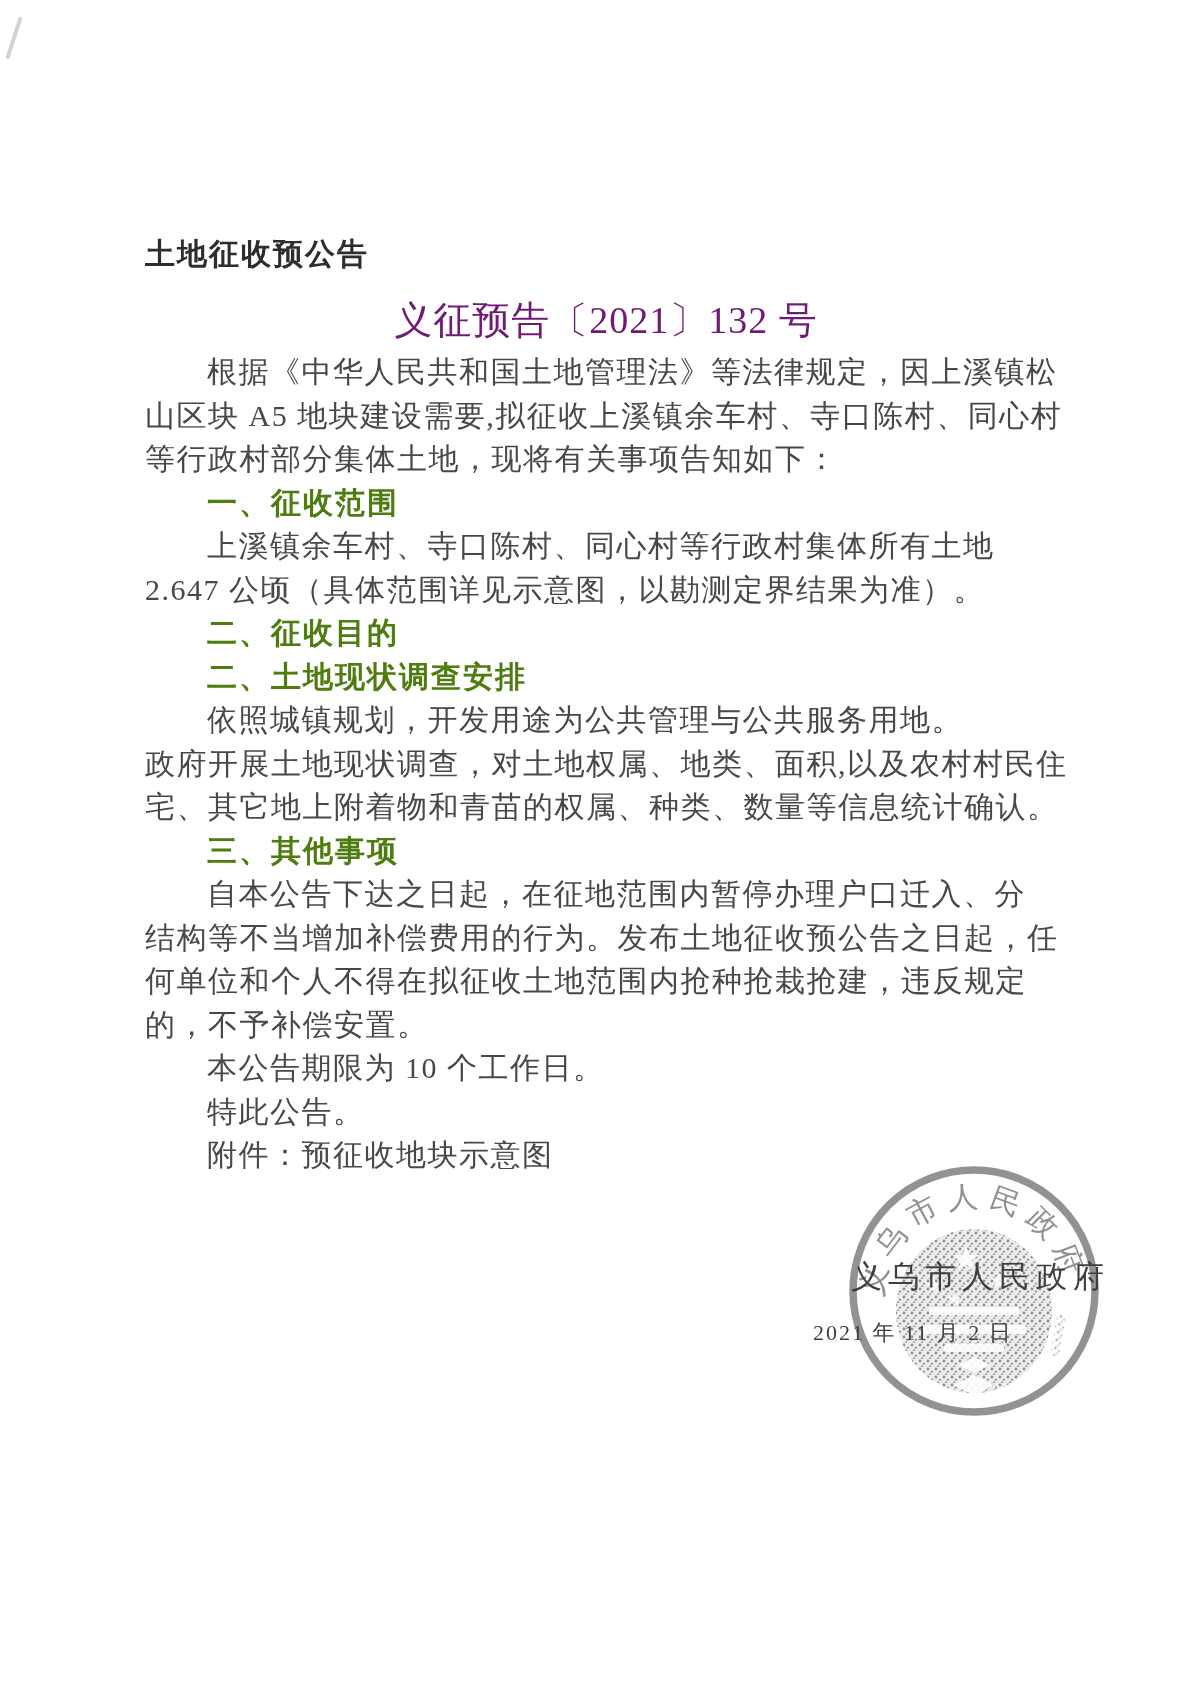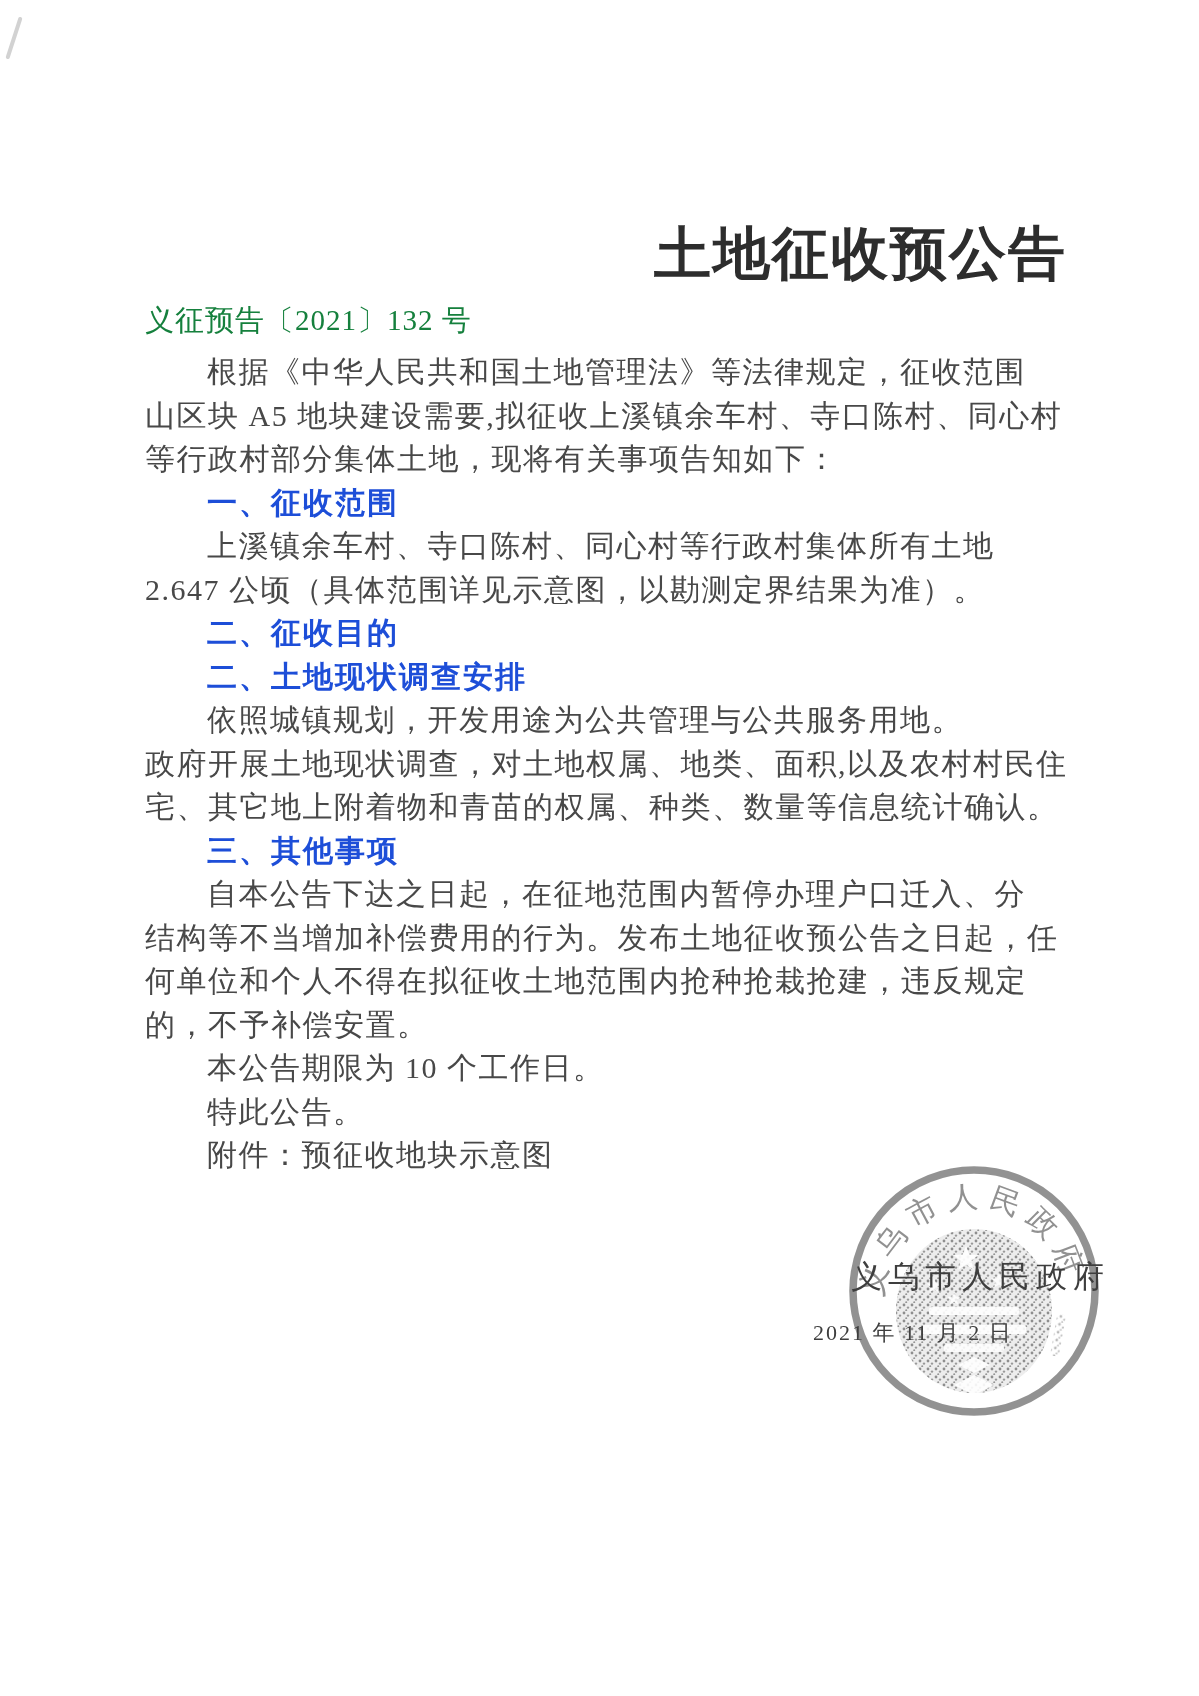--- a/index.html
+++ b/index.html
@@ -8,37 +8,37 @@
     background:#ffffff; overflow:hidden;
     font-family:"Liberation Serif","DejaVu Serif",serif;
     color:#474747;
   }
   .scan-artifact {
     position:absolute; left:12px; top:16px; width:4px; height:44px;
     background:#9c9c9c; opacity:.45; transform:rotate(18deg); border-radius:2px;
   }
   .title {
     position:absolute; left:145px; top:228px; width:922px; margin:0;
-    text-align:right; font-size:57px; line-height:52px; font-weight:700;
+    text-align:left; font-size:30px; line-height:52px; font-weight:700;
     letter-spacing:2px; color:#2d2d2d;
   }
   .docnum {
     position:absolute; left:145px; top:300px; width:922px;
-    text-align:left; font-size:29px; line-height:40px; color:#15803d;
+    text-align:center; font-size:38px; line-height:40px; color:#701a75;
     letter-spacing:1px;
   }
   .doc-body { position:absolute; left:145px; top:350px; width:932px; z-index:2; }
   .line {
     height:43.5px; line-height:43.5px; font-size:30px; letter-spacing:1.5px;
     white-space:nowrap; color:#484848;
   }
   .line.para { text-indent:62px; }
   .line.heading {
     padding-left:62px; font-family:"Liberation Sans","DejaVu Sans",sans-serif;
-    font-weight:700; color:#1d4ed8; letter-spacing:2px;
+    font-weight:700; color:#4d7c0f; letter-spacing:2px;
   }
   .signature {
     position:absolute; left:851px; top:1256px; z-index:3;
     font-size:31px; letter-spacing:6px; color:#3e3e3e; white-space:nowrap;
   }
   .issue-date {
     position:absolute; left:813px; top:1318px; z-index:3;
     font-size:22px; letter-spacing:2px; color:#3e3e3e; white-space:nowrap;
   }
   .seal { position:absolute; left:844px; top:1161px; z-index:1; opacity:.88; }
@@ -52,21 +52,21 @@
 
 <div class="page">
 
   <div class="scan-artifact"></div>
 
   <h1 class="title">土地征收预公告</h1>
 
   <div class="docnum">义征预告〔2021〕132 号</div>
 
   <div class="doc-body" id="doc-body">
-      <div class="line para">根据《中华人民共和国土地管理法》等法律规定，征收范围</div>
+      <div class="line para">根据《中华人民共和国土地管理法》等法律规定，因上溪镇松</div>
       <div class="line cont">山区块 A5 地块建设需要,拟征收上溪镇余车村、寺口陈村、同心村</div>
       <div class="line cont">等行政村部分集体土地，现将有关事项告知如下：</div>
       <div class="line heading">一、征收范围</div>
       <div class="line para">上溪镇余车村、寺口陈村、同心村等行政村集体所有土地</div>
       <div class="line cont">2.647 公顷（具体范围详见示意图，以勘测定界结果为准）。</div>
       <div class="line heading">二、征收目的</div>
       <div class="line heading">二、土地现状调查安排</div>
       <div class="line para">依照城镇规划，开发用途为公共管理与公共服务用地。</div>
       <div class="line cont">政府开展土地现状调查，对土地权属、地类、面积,以及农村村民住</div>
       <div class="line cont">宅、其它地上附着物和青苗的权属、种类、数量等信息统计确认。</div>

